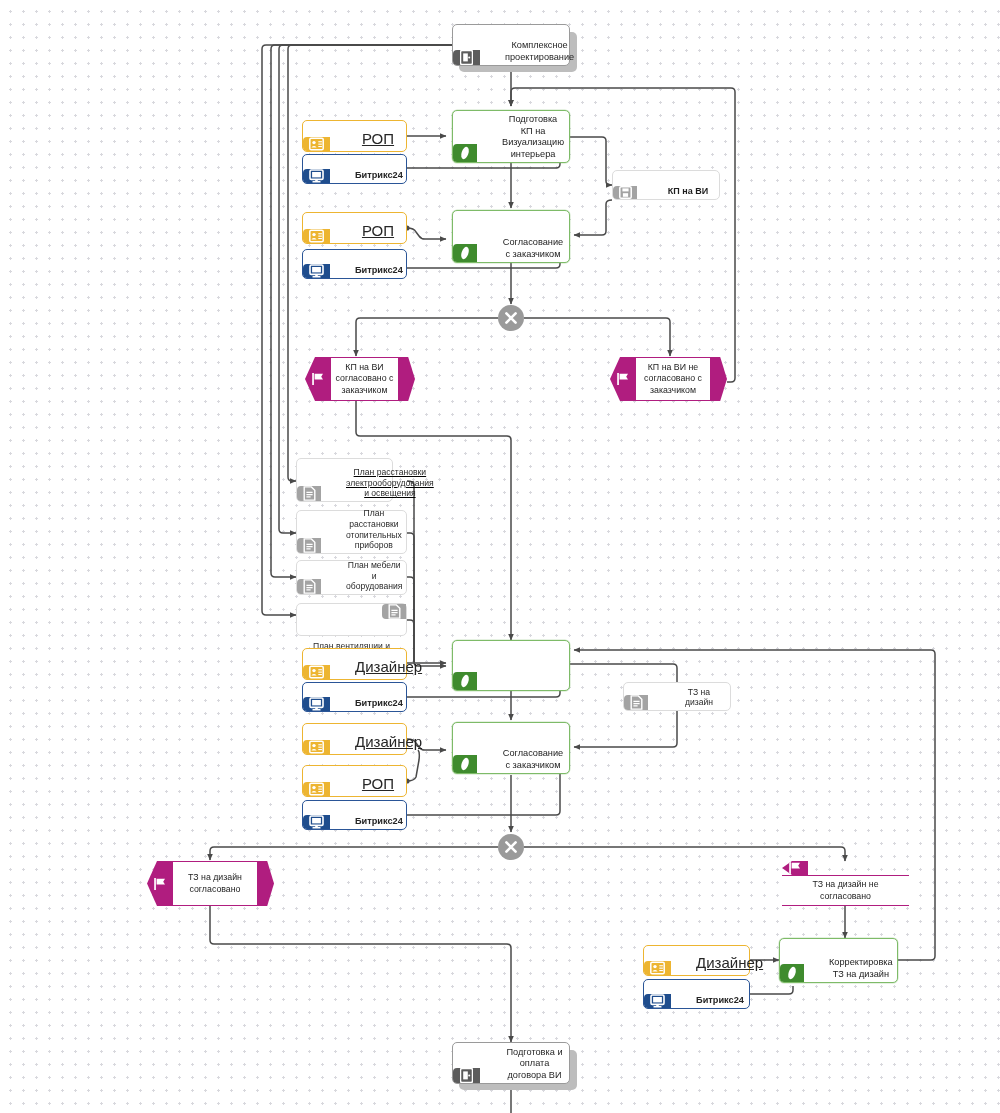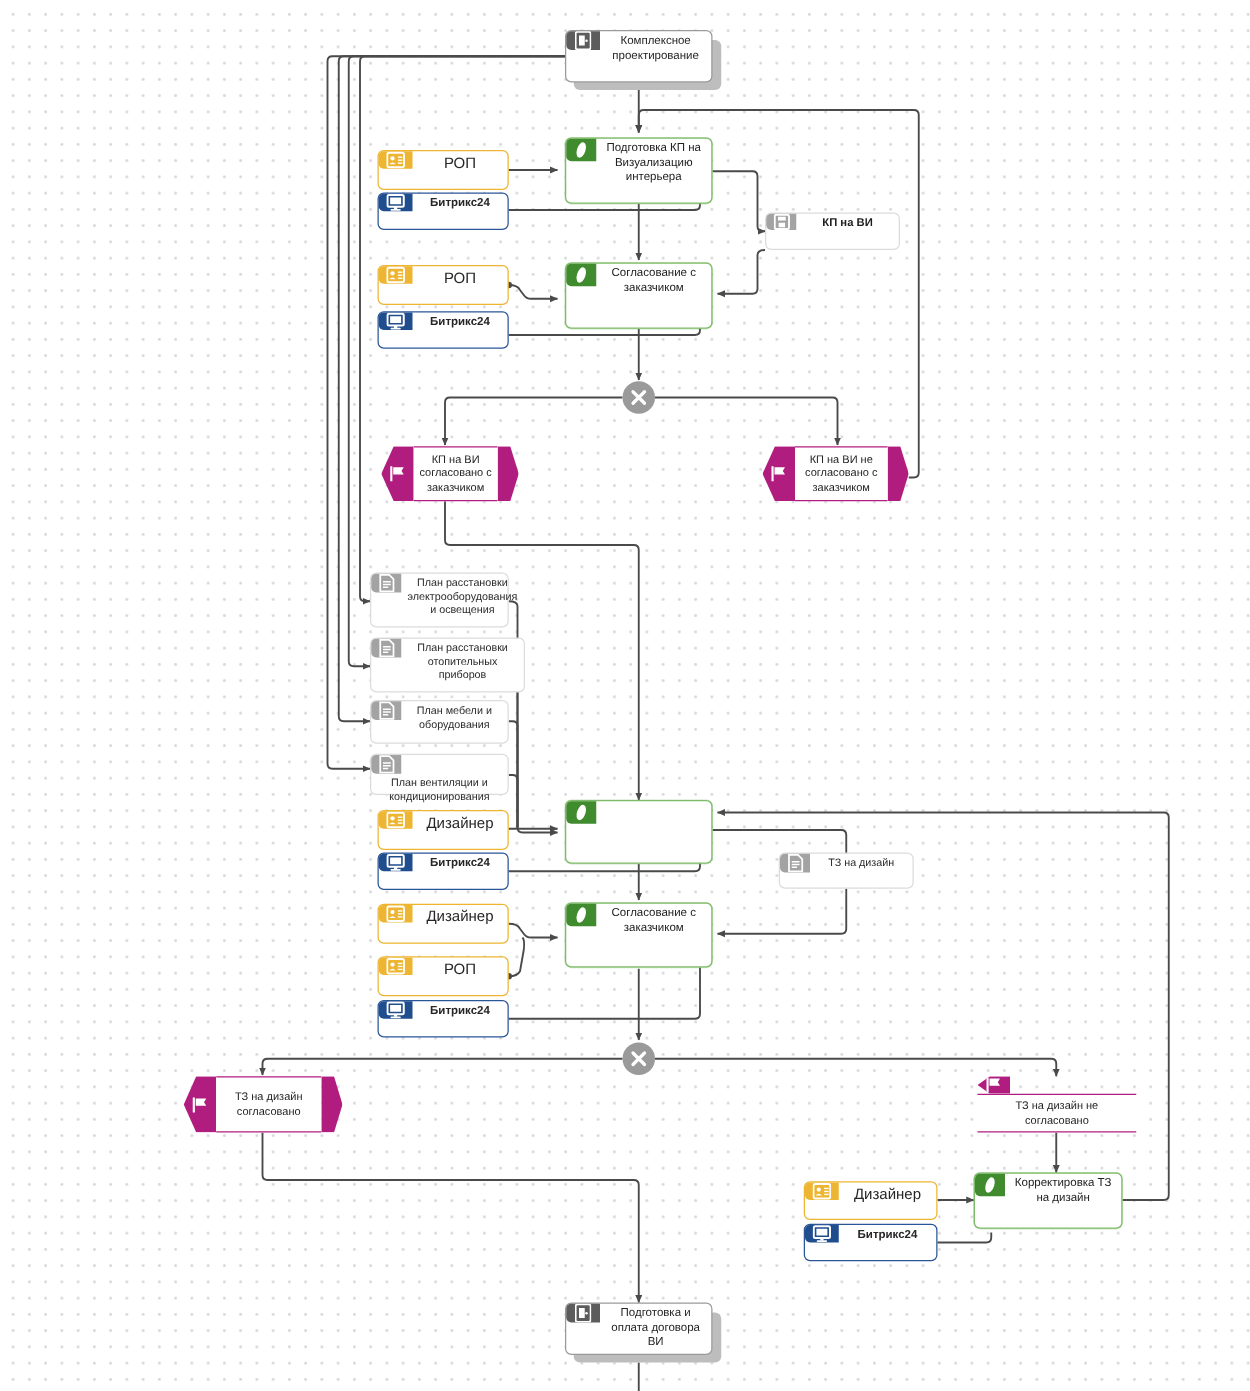--- a/index.html
+++ b/index.html
@@ -17,24 +17,25 @@
     background-position:4px 5px;
     overflow:hidden;
   }
   #wires{position:absolute;left:0;top:0;width:1000px;height:1113px;pointer-events:none;}
 
   
   .node{
     position:absolute;
     box-sizing:border-box;
     display:flex;
-    align-items:flex-start;
+    align-items:flex-end;
     border-radius:5px;
     background:#ffffff;
     z-index:5;
+    gap:20px;
   }
   .node .band{
     flex:0 0 auto;
     display:flex;align-items:center;justify-content:center;
     border-radius:4px 0 0 4px;
   }
   .node .body{
     flex:1 1 auto;
     display:flex;align-items:center;justify-content:center;
     text-align:center;
@@ -45,21 +46,21 @@
   }
 
   
   .task{border:1px solid #7ebb68;box-shadow:0 0 0 0.5px rgba(126,187,104,.4);}
   .task .band{background:#3f8b2e;width:24px;border-radius:4px 0 0 4px;}
   .task .body{font-size:9.2px;color:#222;}
 
   
   .role{border:1px solid #edb531;}
   .role .band{background:#edb531;width:27px;}
-  .role .body{font-size:12px;}
+  .role .body{font-size:15px;text-decoration:underline;}
 
   
   .system{border:1px solid #2a5597;font-weight:bold;}
   .system .band{background:#1f4d8d;width:27px;}
   .system .body{font-size:9.2px;}
 
   
   .doc{border:1px solid #dcdcdc;}
   .doc .band{background:#a3a3a3;width:24px;}
   .doc .body{font-size:8.6px;color:#2b2b2b;}
@@ -314,31 +315,31 @@
     <div class="ev-left">
       <svg class="ico" width="14" height="14" viewBox="0 0 14 14">
         <rect x="1.2" y="1" width="1.7" height="12" fill="#fff"></rect>
         <path d="M3.6,1.8 L12,1.8 L10.2,4.8 L12,7.6 L3.6,7.6 z" fill="#fff"></path>
       </svg>
     </div>
     <div class="ev-mid">КП на ВИ не согласовано с заказчиком</div>
     <div class="ev-right"></div>
   </div>
 
-  <div class="node doc" style="left:296px;top:458px;width:111px;height:44px;">
+  <div class="node doc" style="left:296px;top:458px;width:97px;height:44px;text-decoration:underline;">
     <div class="band">
       <svg class="ico" width="13" height="15" viewBox="0 0 13 15">
         <path d="M1.2,0.9 L8.4,0.9 L11.8,4.3 L11.8,14.1 L1.2,14.1 z" fill="none" stroke="#fff" stroke-width="1.4"></path>
         <path d="M3.4,6.4 L9.6,6.4 M3.4,8.6 L9.6,8.6 M3.4,10.8 L7.6,10.8" stroke="#fff" stroke-width="1.2"></path>
       </svg>
     </div>
     <div class="body">План расстановки электрооборудования и освещения</div>
   </div>
 
-  <div class="node doc" style="left:296px;top:510px;width:124px;height:44px;">
+  <div class="node doc" style="left:296px;top:510px;width:111px;height:44px;">
     <div class="band">
       <svg class="ico" width="13" height="15" viewBox="0 0 13 15">
         <path d="M1.2,0.9 L8.4,0.9 L11.8,4.3 L11.8,14.1 L1.2,14.1 z" fill="none" stroke="#fff" stroke-width="1.4"></path>
         <path d="M3.4,6.4 L9.6,6.4 M3.4,8.6 L9.6,8.6 M3.4,10.8 L7.6,10.8" stroke="#fff" stroke-width="1.2"></path>
       </svg>
     </div>
     <div class="body">План расстановки отопительных приборов</div>
   </div>
 
   <div class="node doc" style="left:296px;top:560px;width:111px;height:35px;">

